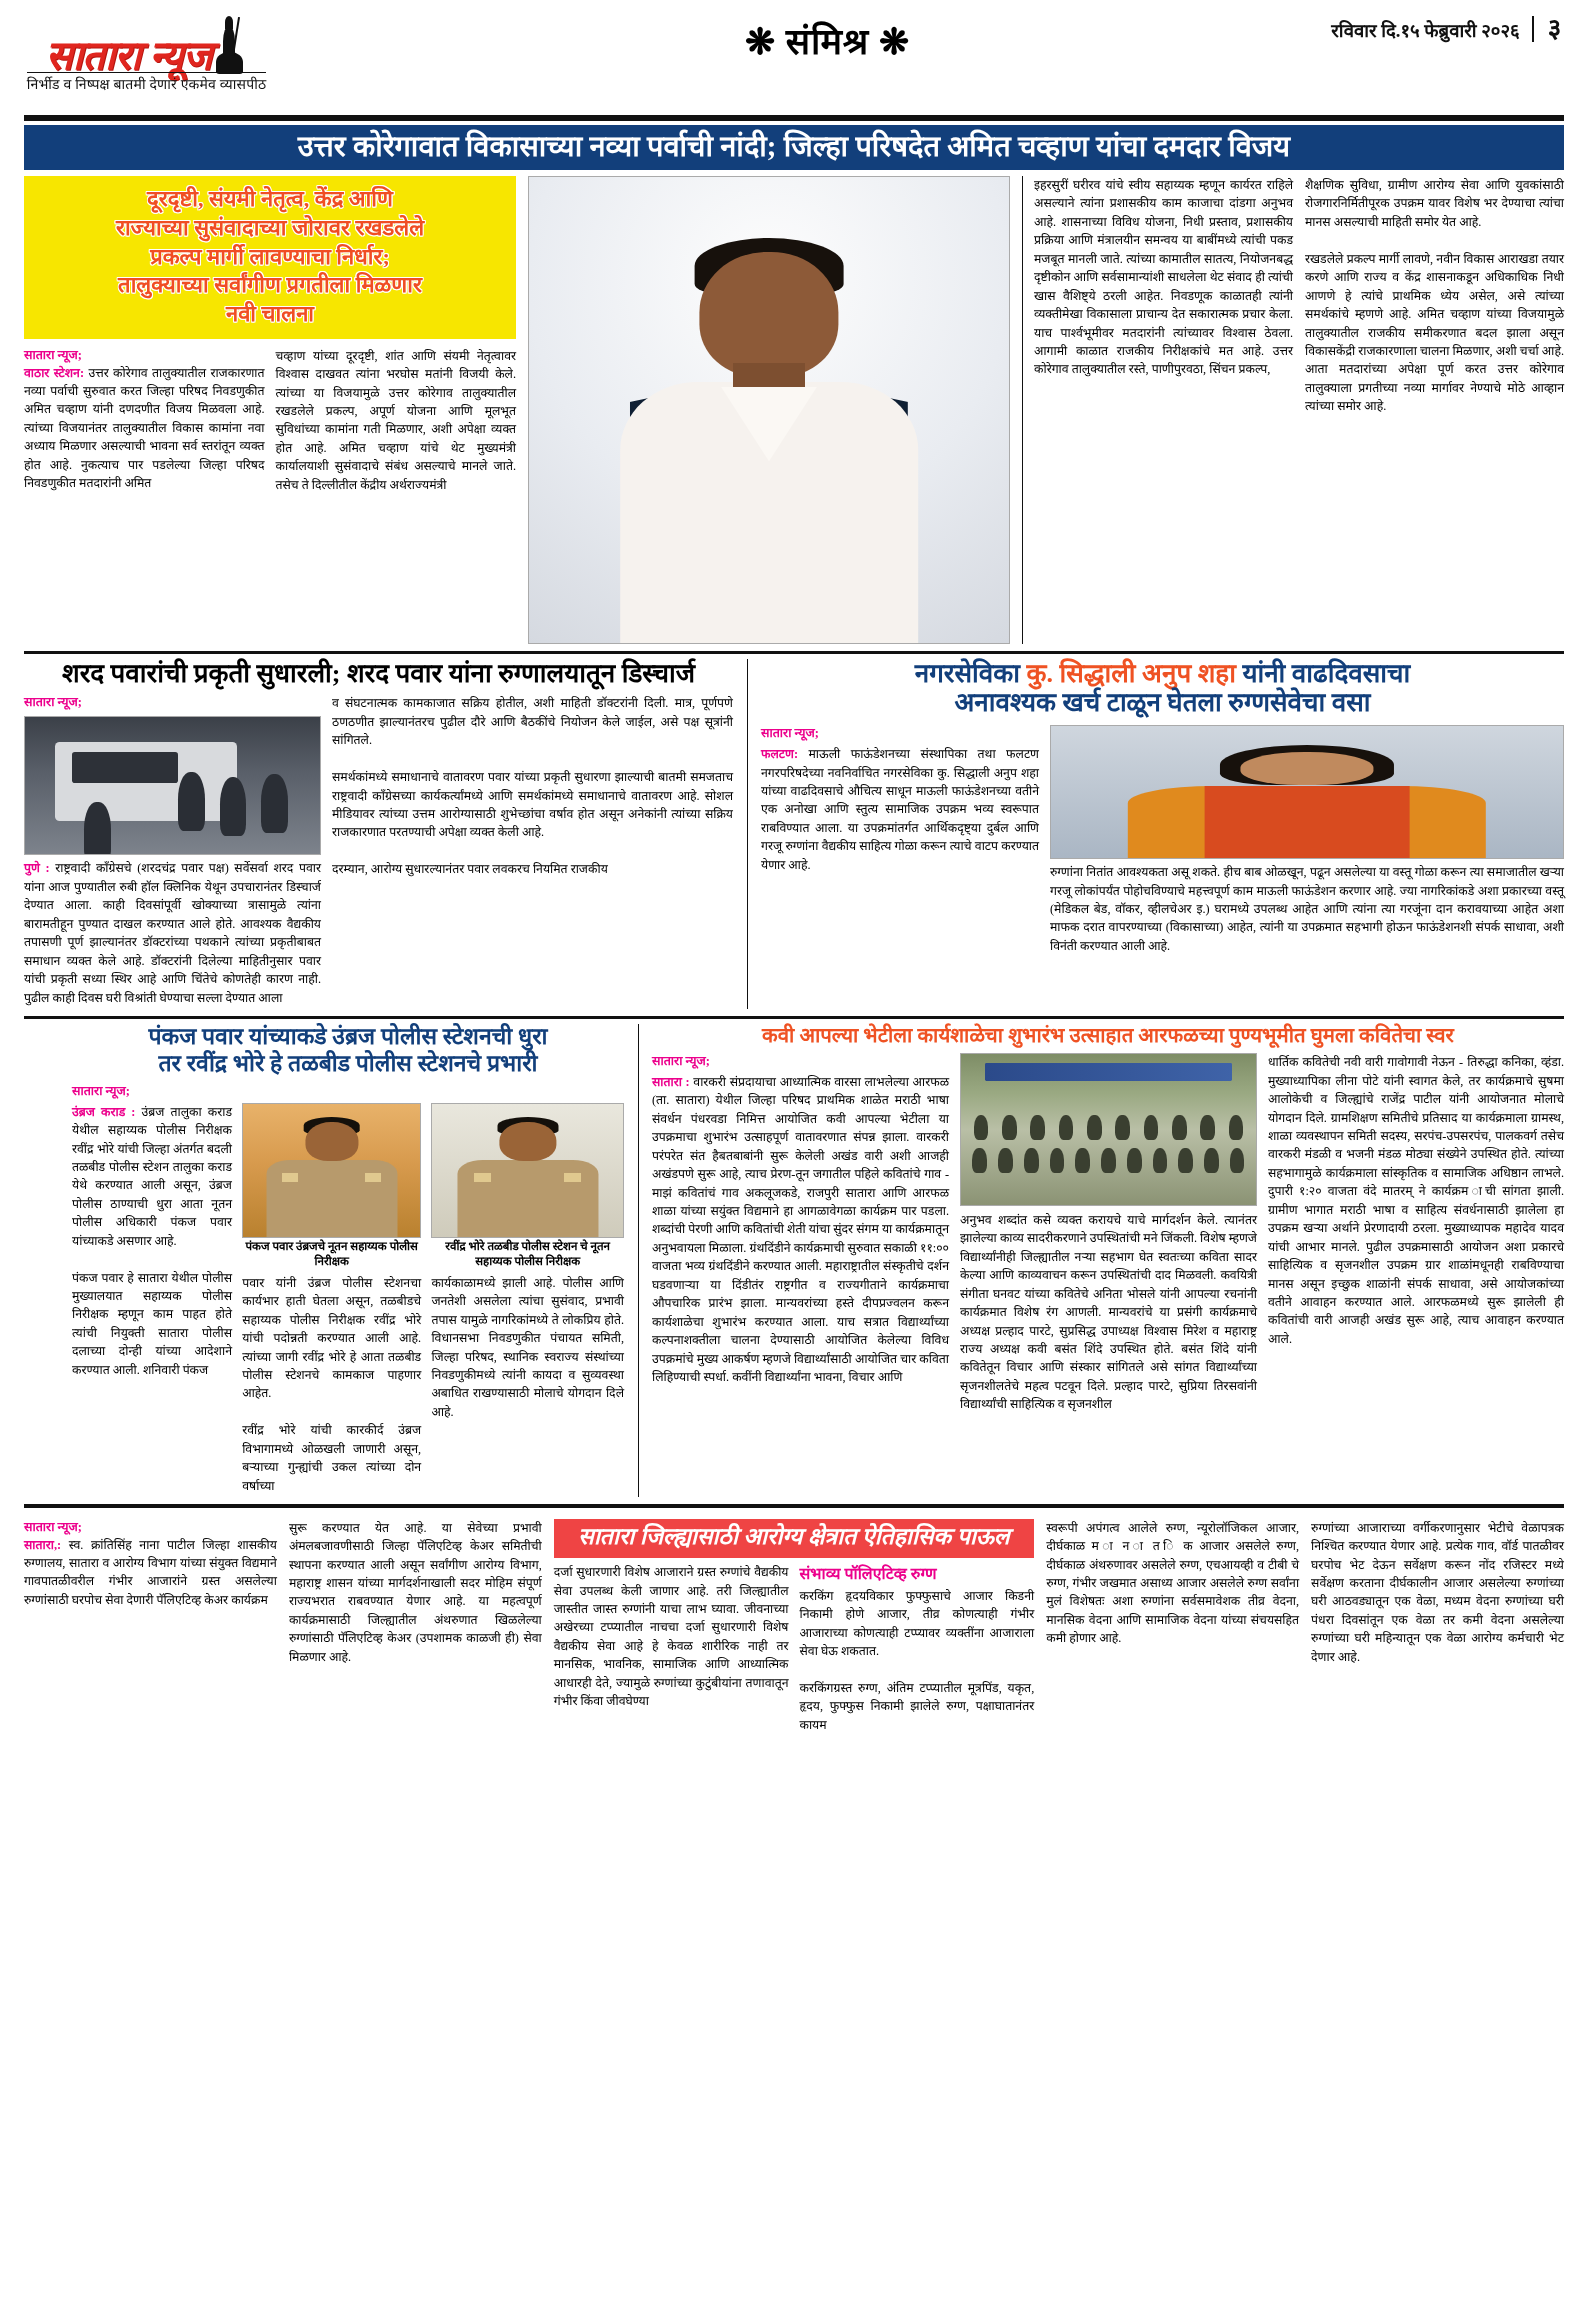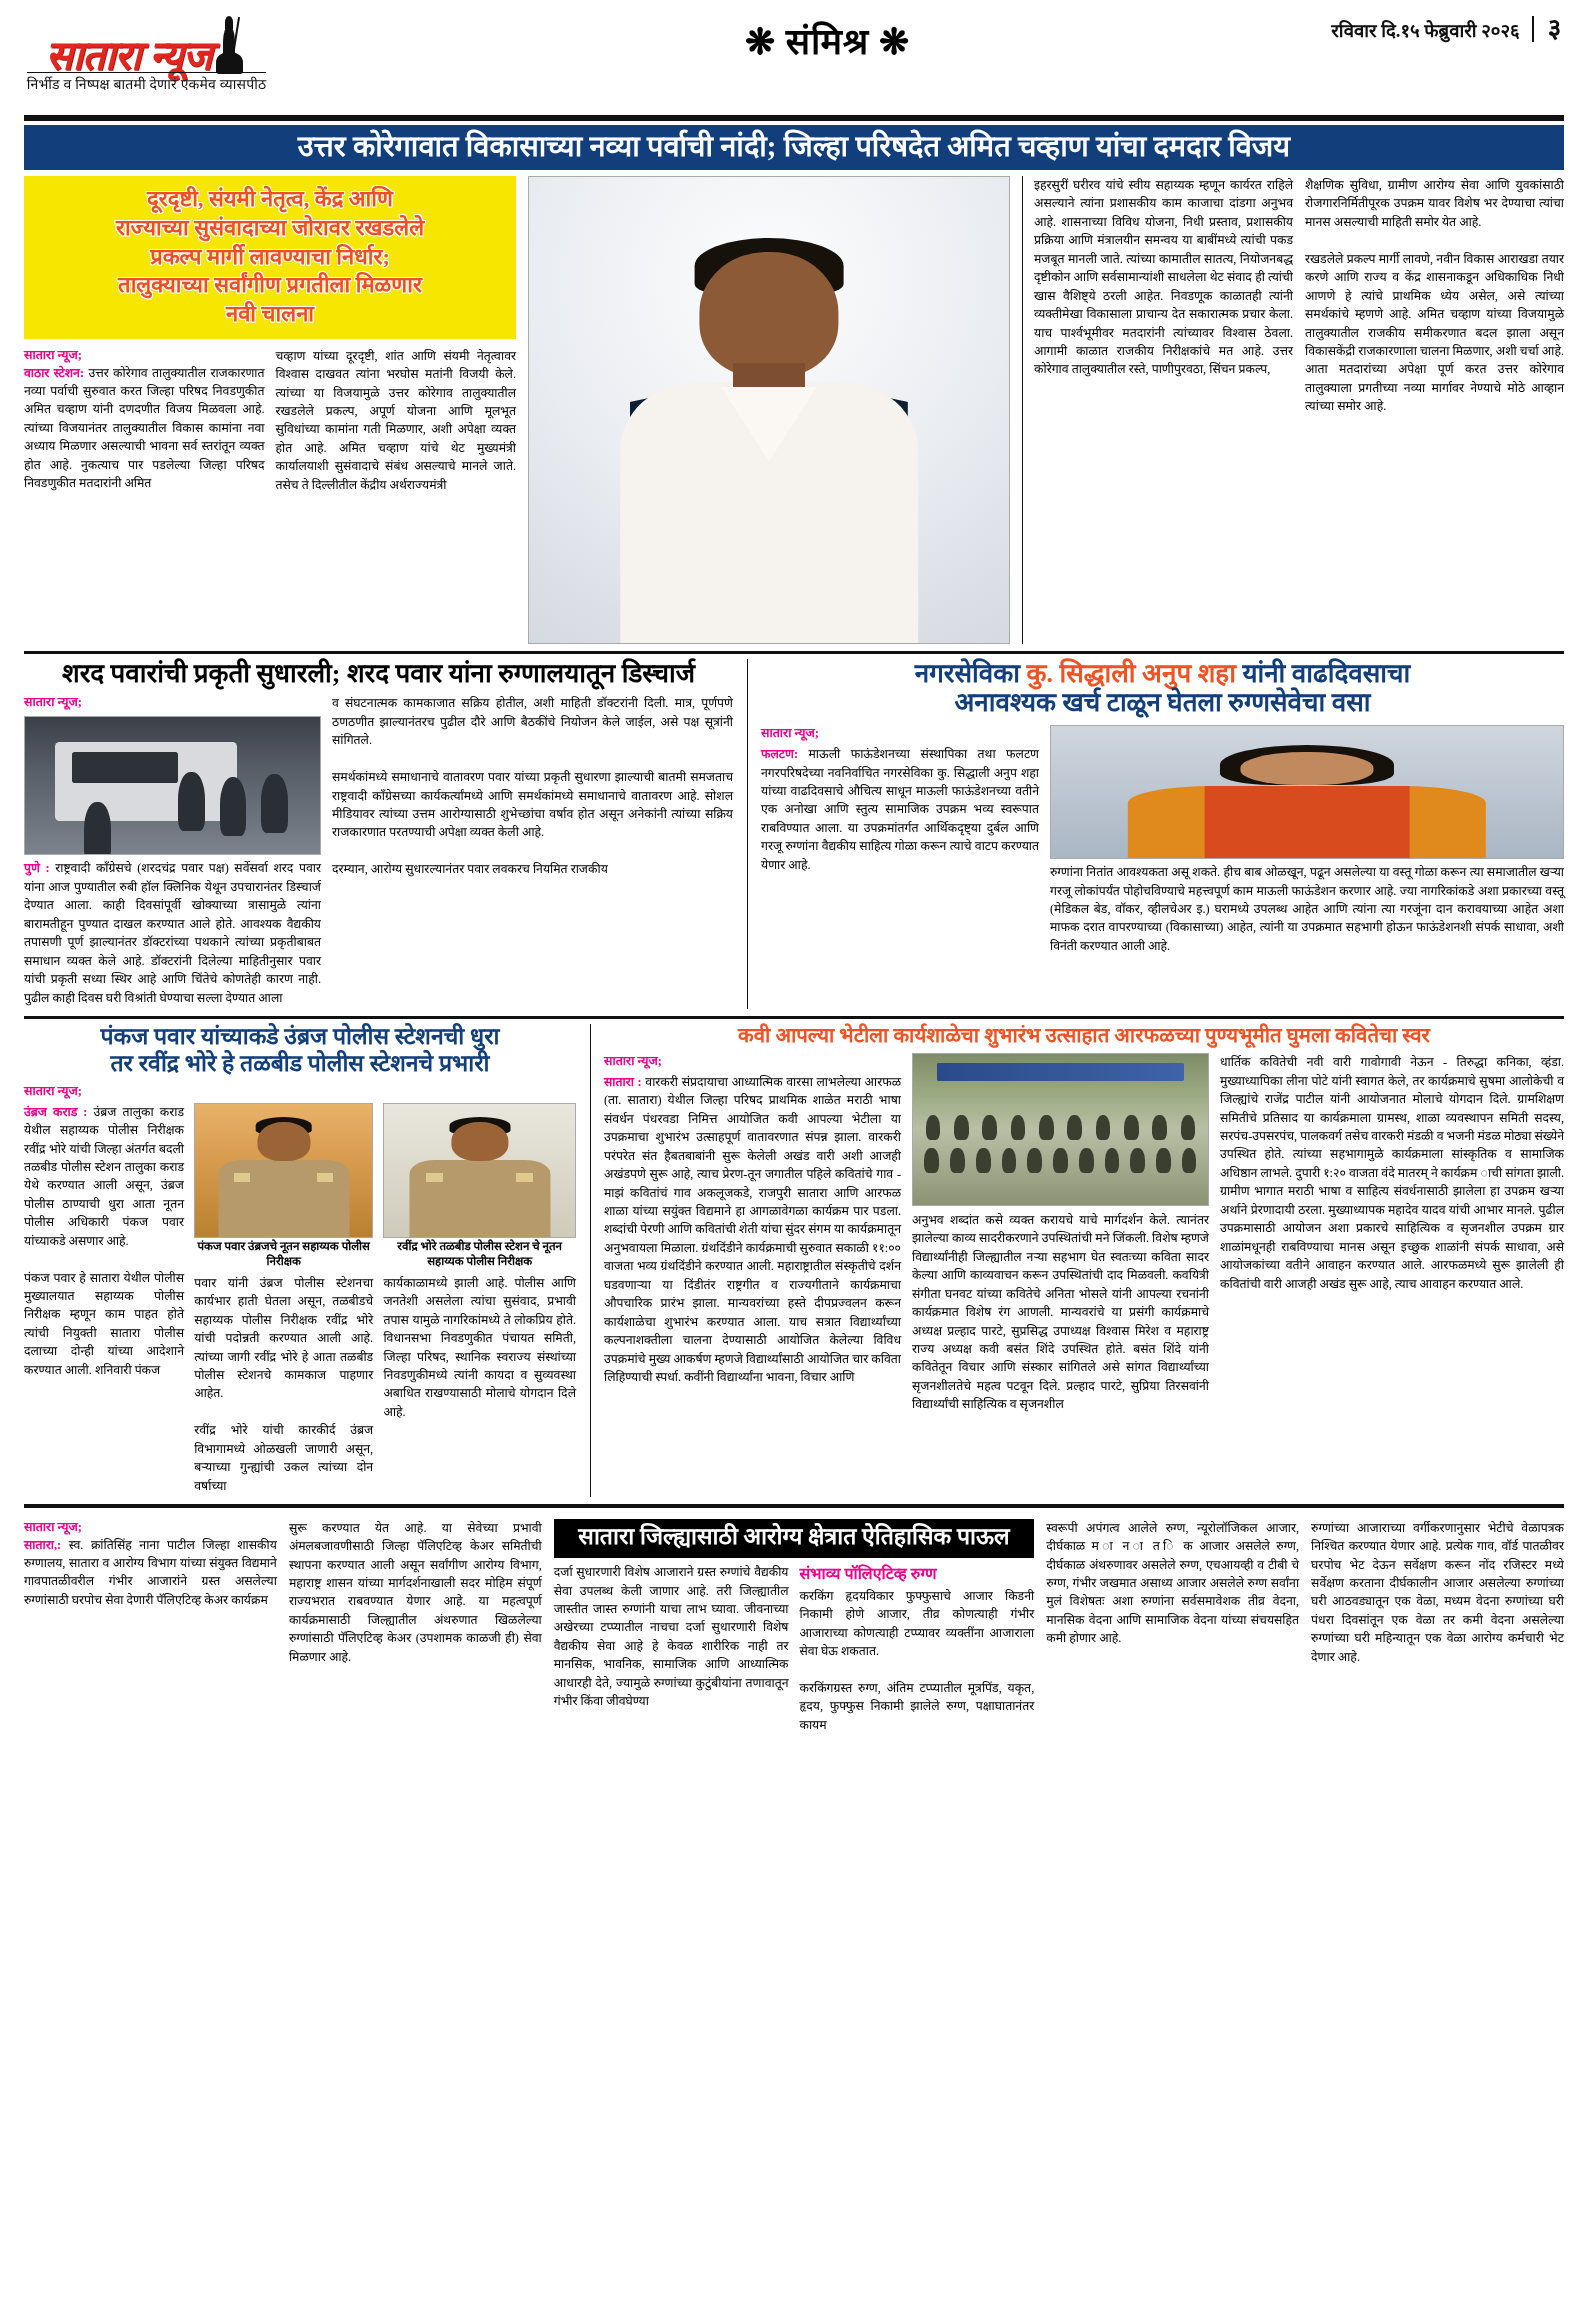--- a/index.html
+++ b/index.html
@@ -151,22 +151,22 @@
   .p-off2{background:linear-gradient(180deg,#e9e7dd 0%,#dcd9cc 50%,#cfcbbb 100%);}
   .p-off .face{position:absolute;left:50%;top:14%;transform:translateX(-50%);
       width:30%;height:29%;background:#9a6437;border-radius:48% 48% 42% 42%;}
   .p-off .hair{position:absolute;left:50%;top:10%;transform:translateX(-50%);
       width:32%;height:13%;background:#14100b;border-radius:50% 50% 20% 20%;}
   .p-off .uni{position:absolute;left:50%;top:42%;transform:translateX(-50%);
       width:74%;height:58%;background:#b79a6c;border-radius:18% 18% 0 0;}
   .p-off .badge{position:absolute;top:52%;width:9%;padding-bottom:5%;background:#e0c98f;}
 
   .pinkband{
-    background:#000000;color:#fff;text-align:center;font-family:"Liberation Serif", serif;
-    font-weight:bold;font-size:23px;padding:6.5px 5.6px 8.3px 5.6px;line-height:1.05;
+    background:#ef4444;color:#fff;text-align:center;font-family:"Liberation Serif", serif;
+    font-weight:bold;font-size:23px;padding:6.5px 5.6px 8.3px 5.6px;line-height:1.05;font-style:italic;
   }
 </style>
 </head>
 <body>
 
 <div class="page">
  <div class="sheet">
 
   <div class="masthead">
     <div class="logo-wrap">
@@ -321,21 +321,21 @@
               </div>
         </div>
       </div>
     </div>
   </div>
 
   <div class="rule-med"></div>
 
   <div style="display:flex;gap:14px;">
 
-    <div style="flex:0 0 552px;">
+    <div style="flex:0 0 552px;margin-left:48px;">
       <div class="hl-navy" style="font-size:23px;">पंकज पवार यांच्याकडे उंब्रज पोलीस स्टेशनची धुरा</div>
       <div class="hl-navy" style="font-size:23px;">तर रवींद्र भोरे हे तळबीड पोलीस स्टेशनचे प्रभारी</div>
       <div style="height:5.6px;"></div>
 
       <div class="body-txt" style="margin-bottom:2.8px;">
         <span class="byline-blk">सातारा न्यूज;</span>
       </div>
 
       <div class="cols" style="gap:10.2px;align-items:flex-start;">
         <div class="col" style="flex:0 0 160px;">

